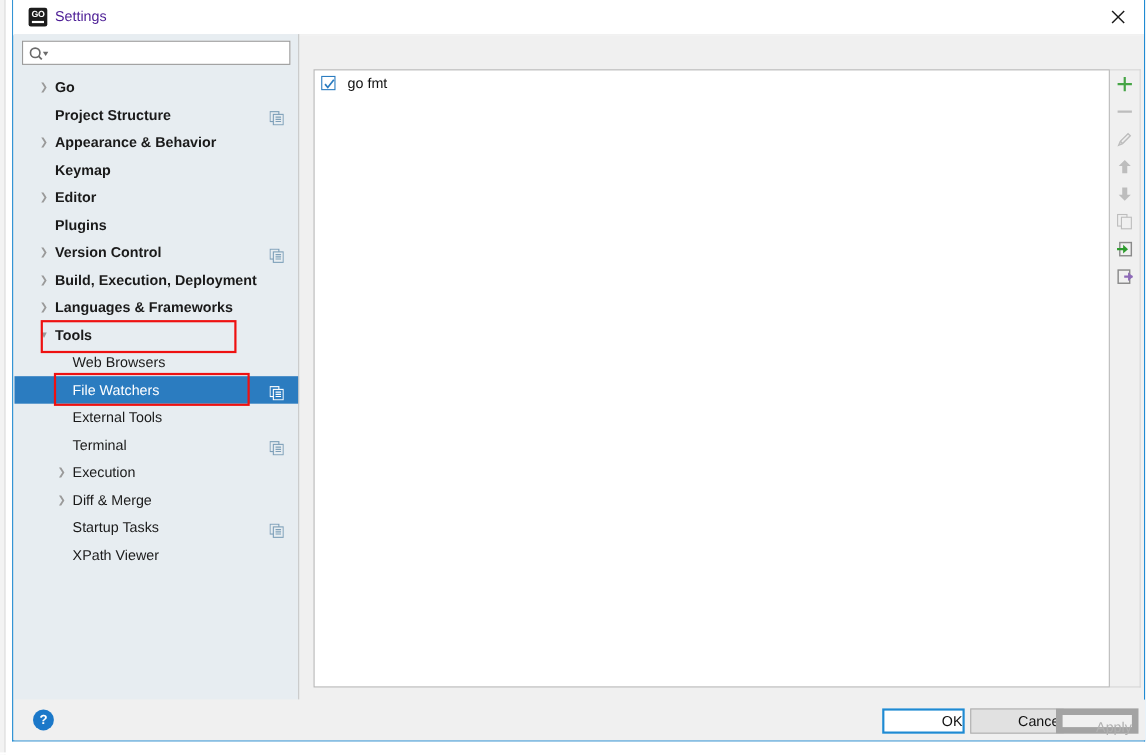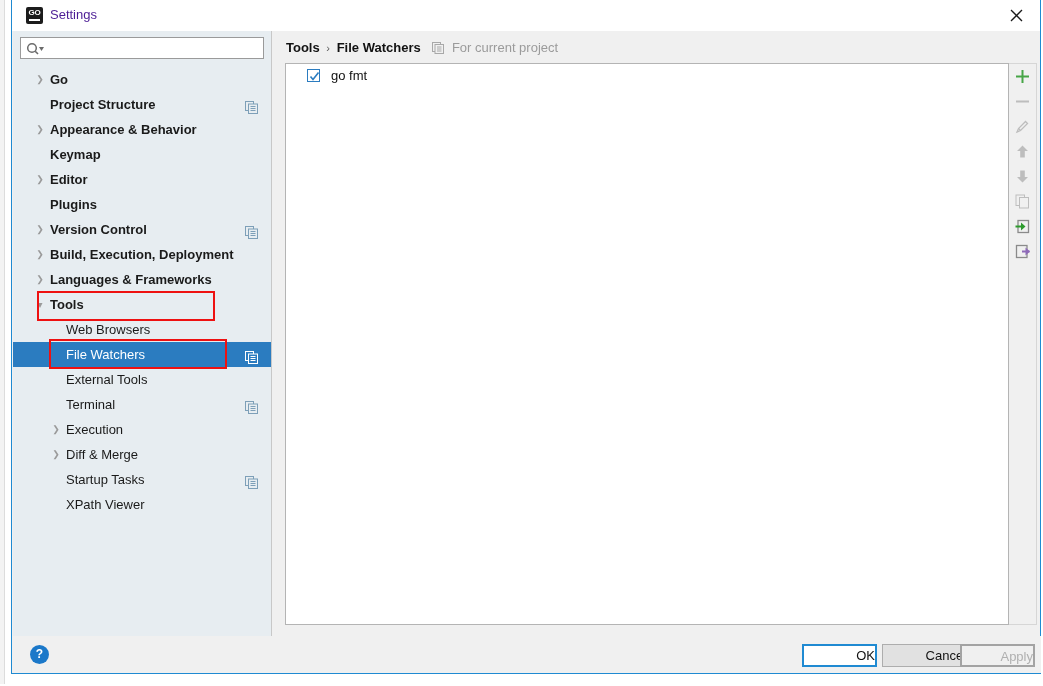--- a/index.html
+++ b/index.html
@@ -188,21 +188,20 @@
     height: 562px;
     background: #ffffff;
     border: 1px solid #b4b4b4;
     box-sizing: border-box;
   }
   .watcher-row {
     position: relative;
     height: 24px;
     line-height: 24px;
     padding-left: 10px;
-    margin-left: 15px;
   }
   .cbx {
     position: absolute;
     left: 6px; top: 5px;
     width: 13px; height: 13px;
     border: 1px solid #2b7cc0;
     background: #ffffff;
     box-sizing: border-box;
     cursor: pointer;
   }
@@ -269,21 +268,21 @@
   #btn-ok {
     left: 789px; width: 75px;
     background: #ffffff;
     border: 2px solid #1f8ad2;
     line-height: 19px;
   }
   #btn-cancel { left: 869px; width: 85px; background: #e1e1e1; }
   #btn-apply {
     left: 947px; width: 75px;
     background: #f0f0f0;
-    border: 2px solid #a3a3a3;
+    border: 6px solid #a3a3a3;
     color: #b0b0b0;
     cursor: default;
   }
 
   
   .annot {
     position: absolute;
     border: 2px solid #ee1111;
     box-sizing: border-box;
     pointer-events: none;
@@ -425,37 +424,20 @@
             </svg></span>
         </div>
         <div class="tree-row lvl1">
           <span class="label">XPath Viewer</span>
         </div>
       </div>
     <div id="left-scroll-track"></div>
   </div>
   <div id="tree-divider"></div>
 
-  <div id="breadcrumb">
-    <span class="crumb">Tools</span>
-    <span class="sep">›</span>
-    <span class="crumb">File Watchers</span>
-    <span class="scope">
-      <span id="scope-icon">
-        <svg width="12" height="12" viewBox="0 0 12 12">
-          <rect x="0.5" y="0.5" width="8" height="9" fill="none" stroke="#a8a8a8"></rect>
-          <rect x="3" y="2.5" width="8.5" height="9" fill="#f0f0f0" stroke="#a8a8a8"></rect>
-          <line x1="5" y1="5" x2="9.5" y2="5" stroke="#a8a8a8"></line>
-          <line x1="5" y1="7" x2="9.5" y2="7" stroke="#a8a8a8"></line>
-          <line x1="5" y1="9" x2="9.5" y2="9" stroke="#a8a8a8"></line>
-        </svg>
-      </span>
-      <span>For current project</span>
-    </span>
-  </div>
 
   <div id="list-panel">
       <div class="watcher-row">
         <span class="cbx">
           <svg width="11" height="11" viewBox="0 0 11 11">
             <polyline points="1.5,5.5 4,8.5 9.5,1.5" fill="none" stroke="#2b7cc0" stroke-width="1.6"></polyline>
           </svg>
         </span>
         <span class="watcher-label">go fmt</span>
       </div>

